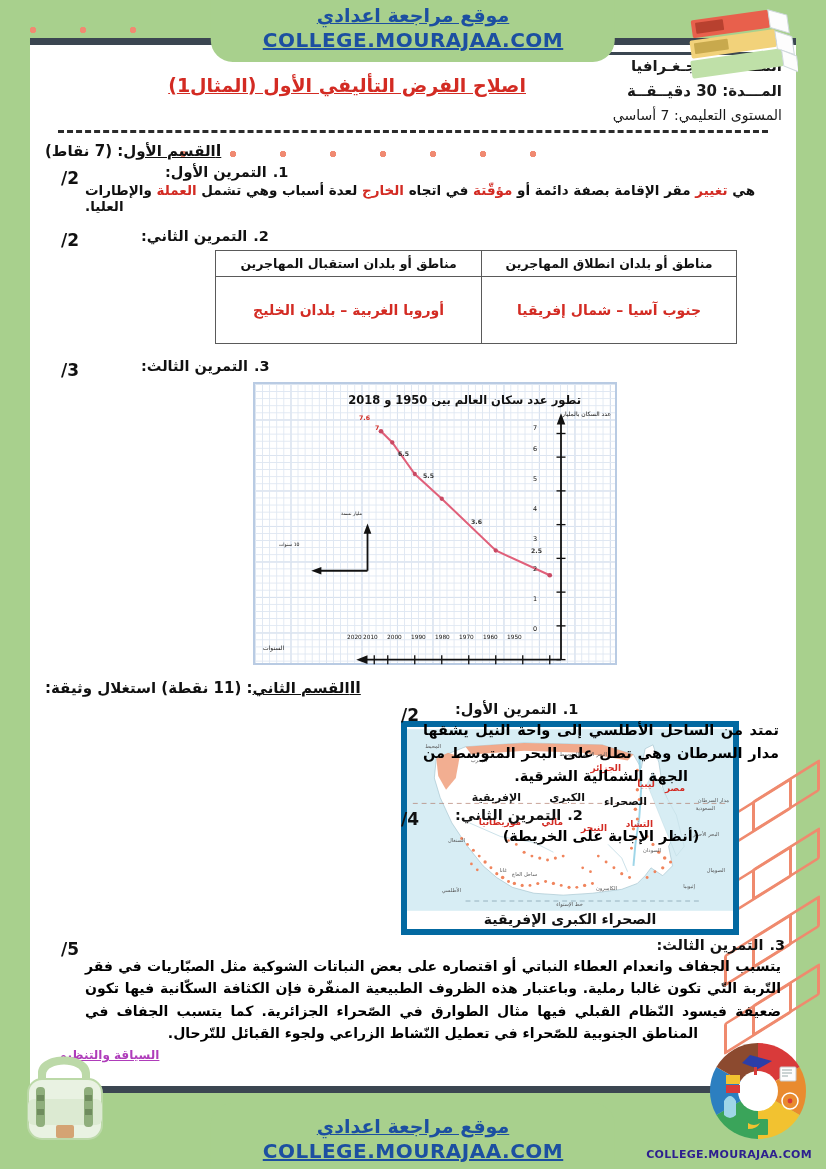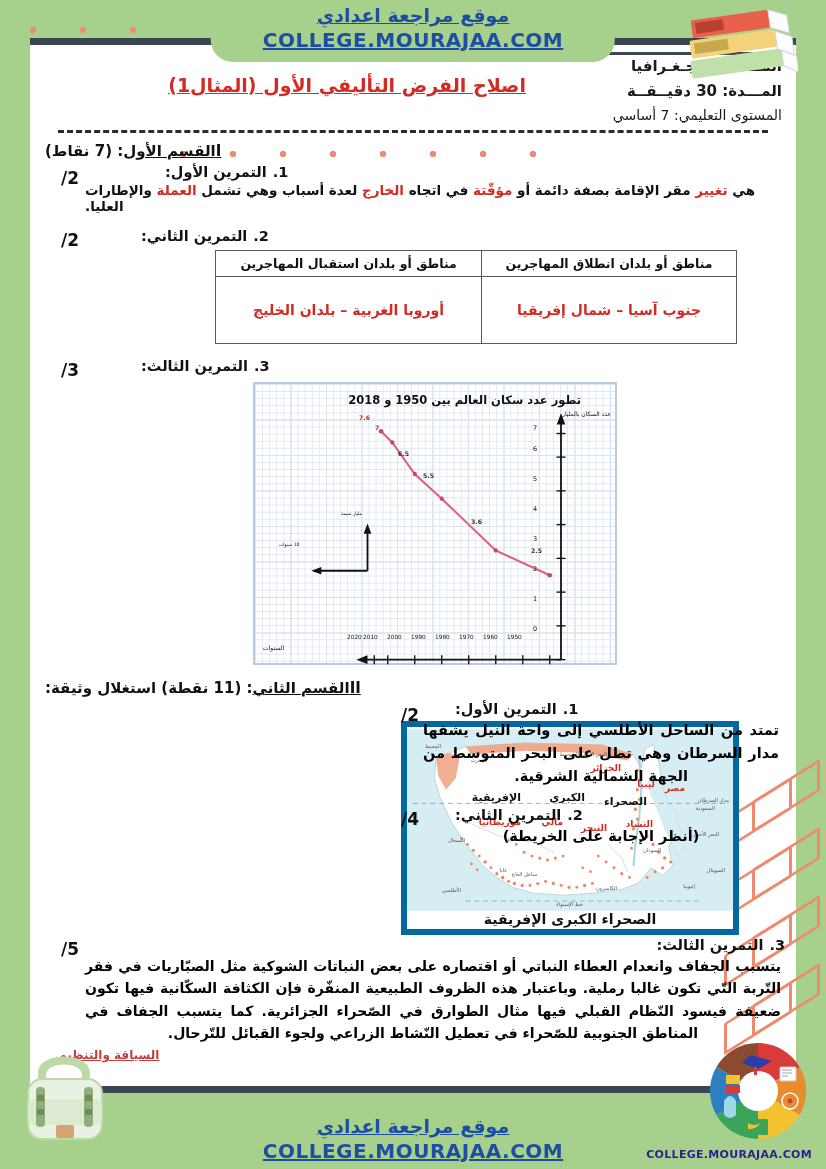--- a/index.html
+++ b/index.html
@@ -197,21 +197,21 @@
   .wm-brand{
     position:absolute;right:14px;bottom:8px;z-index:10;
     font-family:"DejaVu Sans","Liberation Sans",sans-serif;
     font-size:11px;font-weight:700;color:#2d1f8f;letter-spacing:.3px;
   }
   .books{position:absolute;right:28px;top:8px;width:116px;height:96px;z-index:9;}
 
   .bottom-left-txt{
     position:absolute;left:58px;top:1048px;z-index:7;direction:rtl;
     font-family:"DejaVu Sans","Liberation Sans",sans-serif;
-    font-size:12px;font-weight:700;color:#b91c1c;text-decoration:underline;
+    font-size:12px;font-weight:700;color:#a21caf;text-decoration:underline;
     opacity:.85;
   }
 </style>
 </head>
 <body>
 
 <div class="frame-bg"></div>
 <div class="dots-tl"></div>
 <div class="dots-strip"></div>
 

